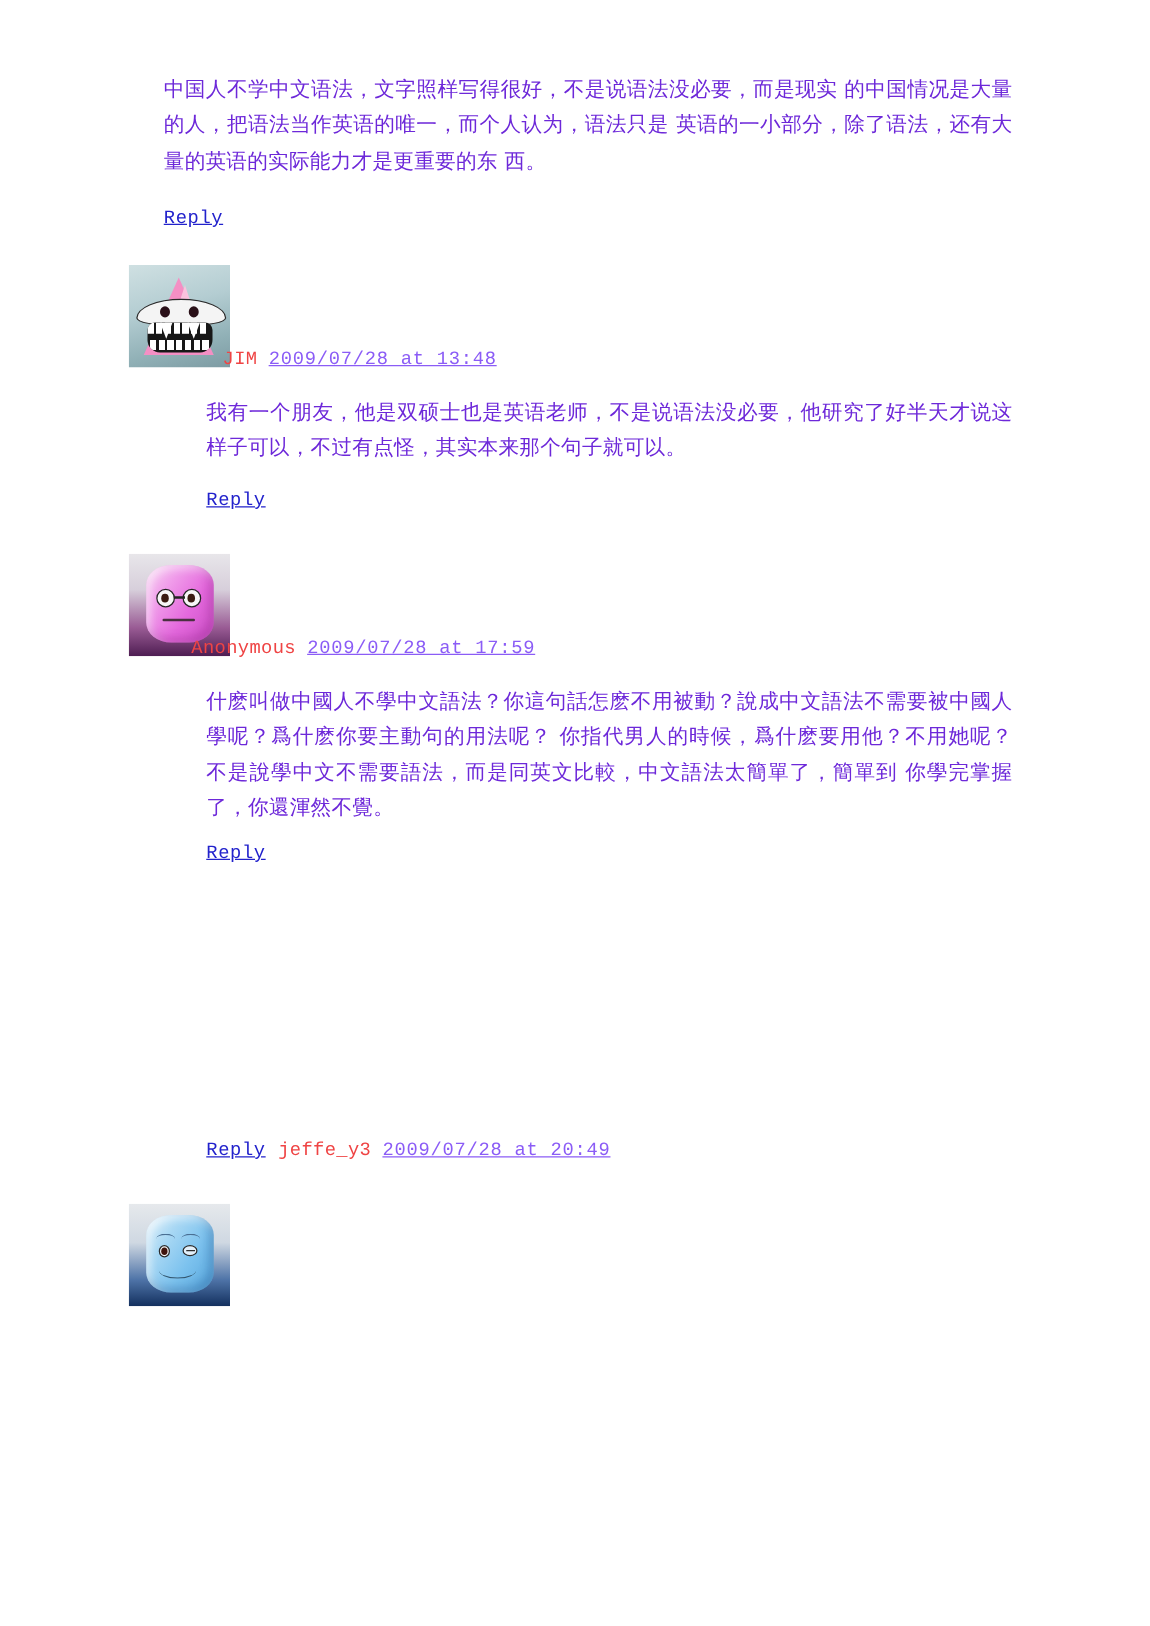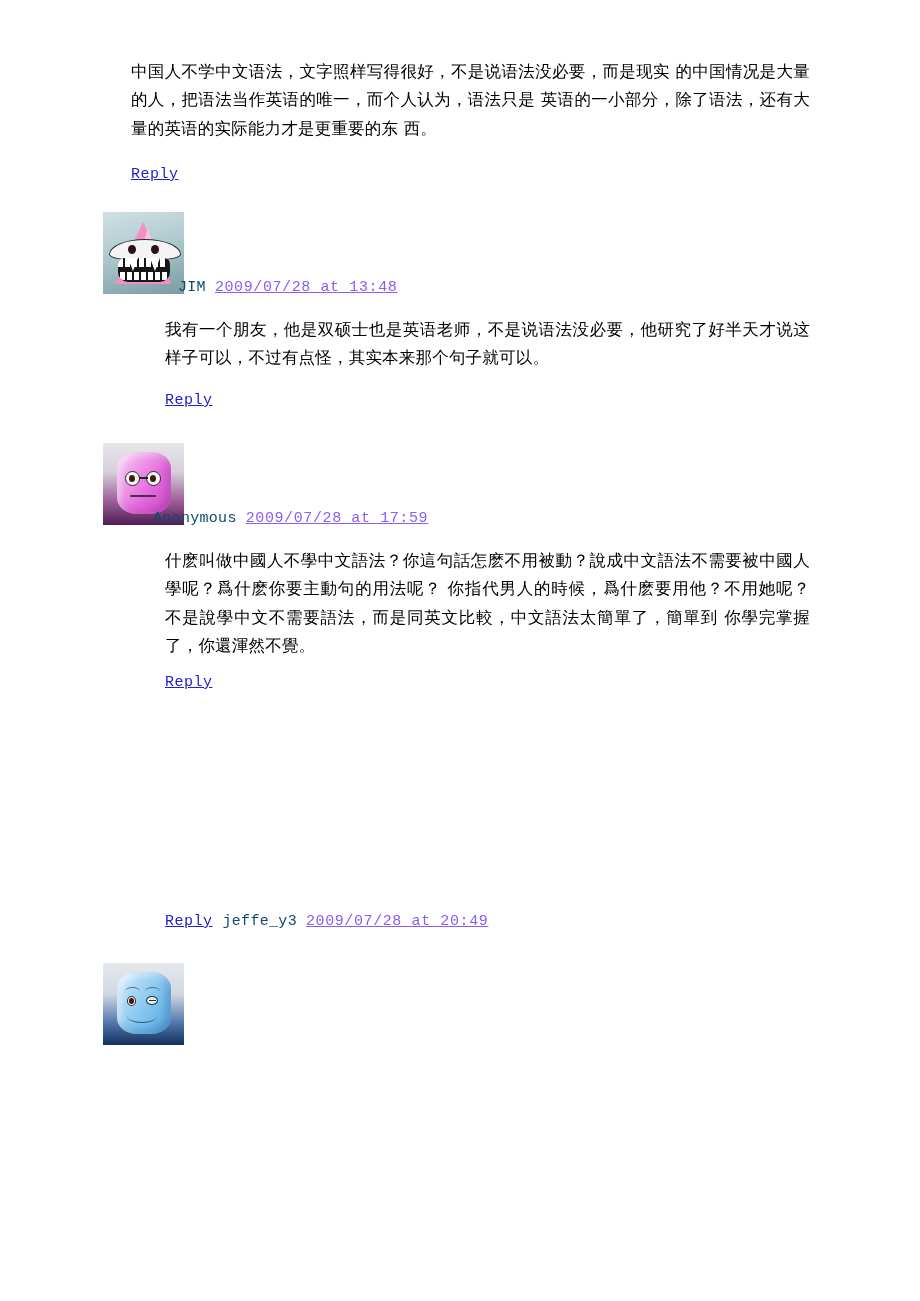--- a/index.html
+++ b/index.html
@@ -21,21 +21,21 @@
     position: relative;
     width: 920px;
     height: 1301px;
   }
 
   
   .cjk-body {
     font-family: "DejaVu Sans", "Liberation Sans", sans-serif;
     font-size: 16.5px;
     line-height: 1.72;
-    color: #000000;
+    color: #6d28d9;
     text-align: justify;
     letter-spacing: 0.2px;
   }
 
   .root-body {
     position: absolute;
     left: 131px;
     top: 58px;
     width: 679px;
   }
@@ -78,21 +78,21 @@
 
   .meta {
     position: absolute;
     bottom: 2px;
     font-size: 15px;
   }
 
   .author {
     font-family: "Liberation Mono", "DejaVu Sans Mono", monospace;
     font-size: 15px;
-    color: #0c4a6e;
+    color: #ef4444;
     letter-spacing: 0.3px;
   }
 
   .date-link {
     font-family: "Liberation Mono", "DejaVu Sans Mono", monospace;
     font-size: 15px;
     color: #8b5cf6;
     text-decoration: underline;
     cursor: pointer;
     letter-spacing: 0.6px;

